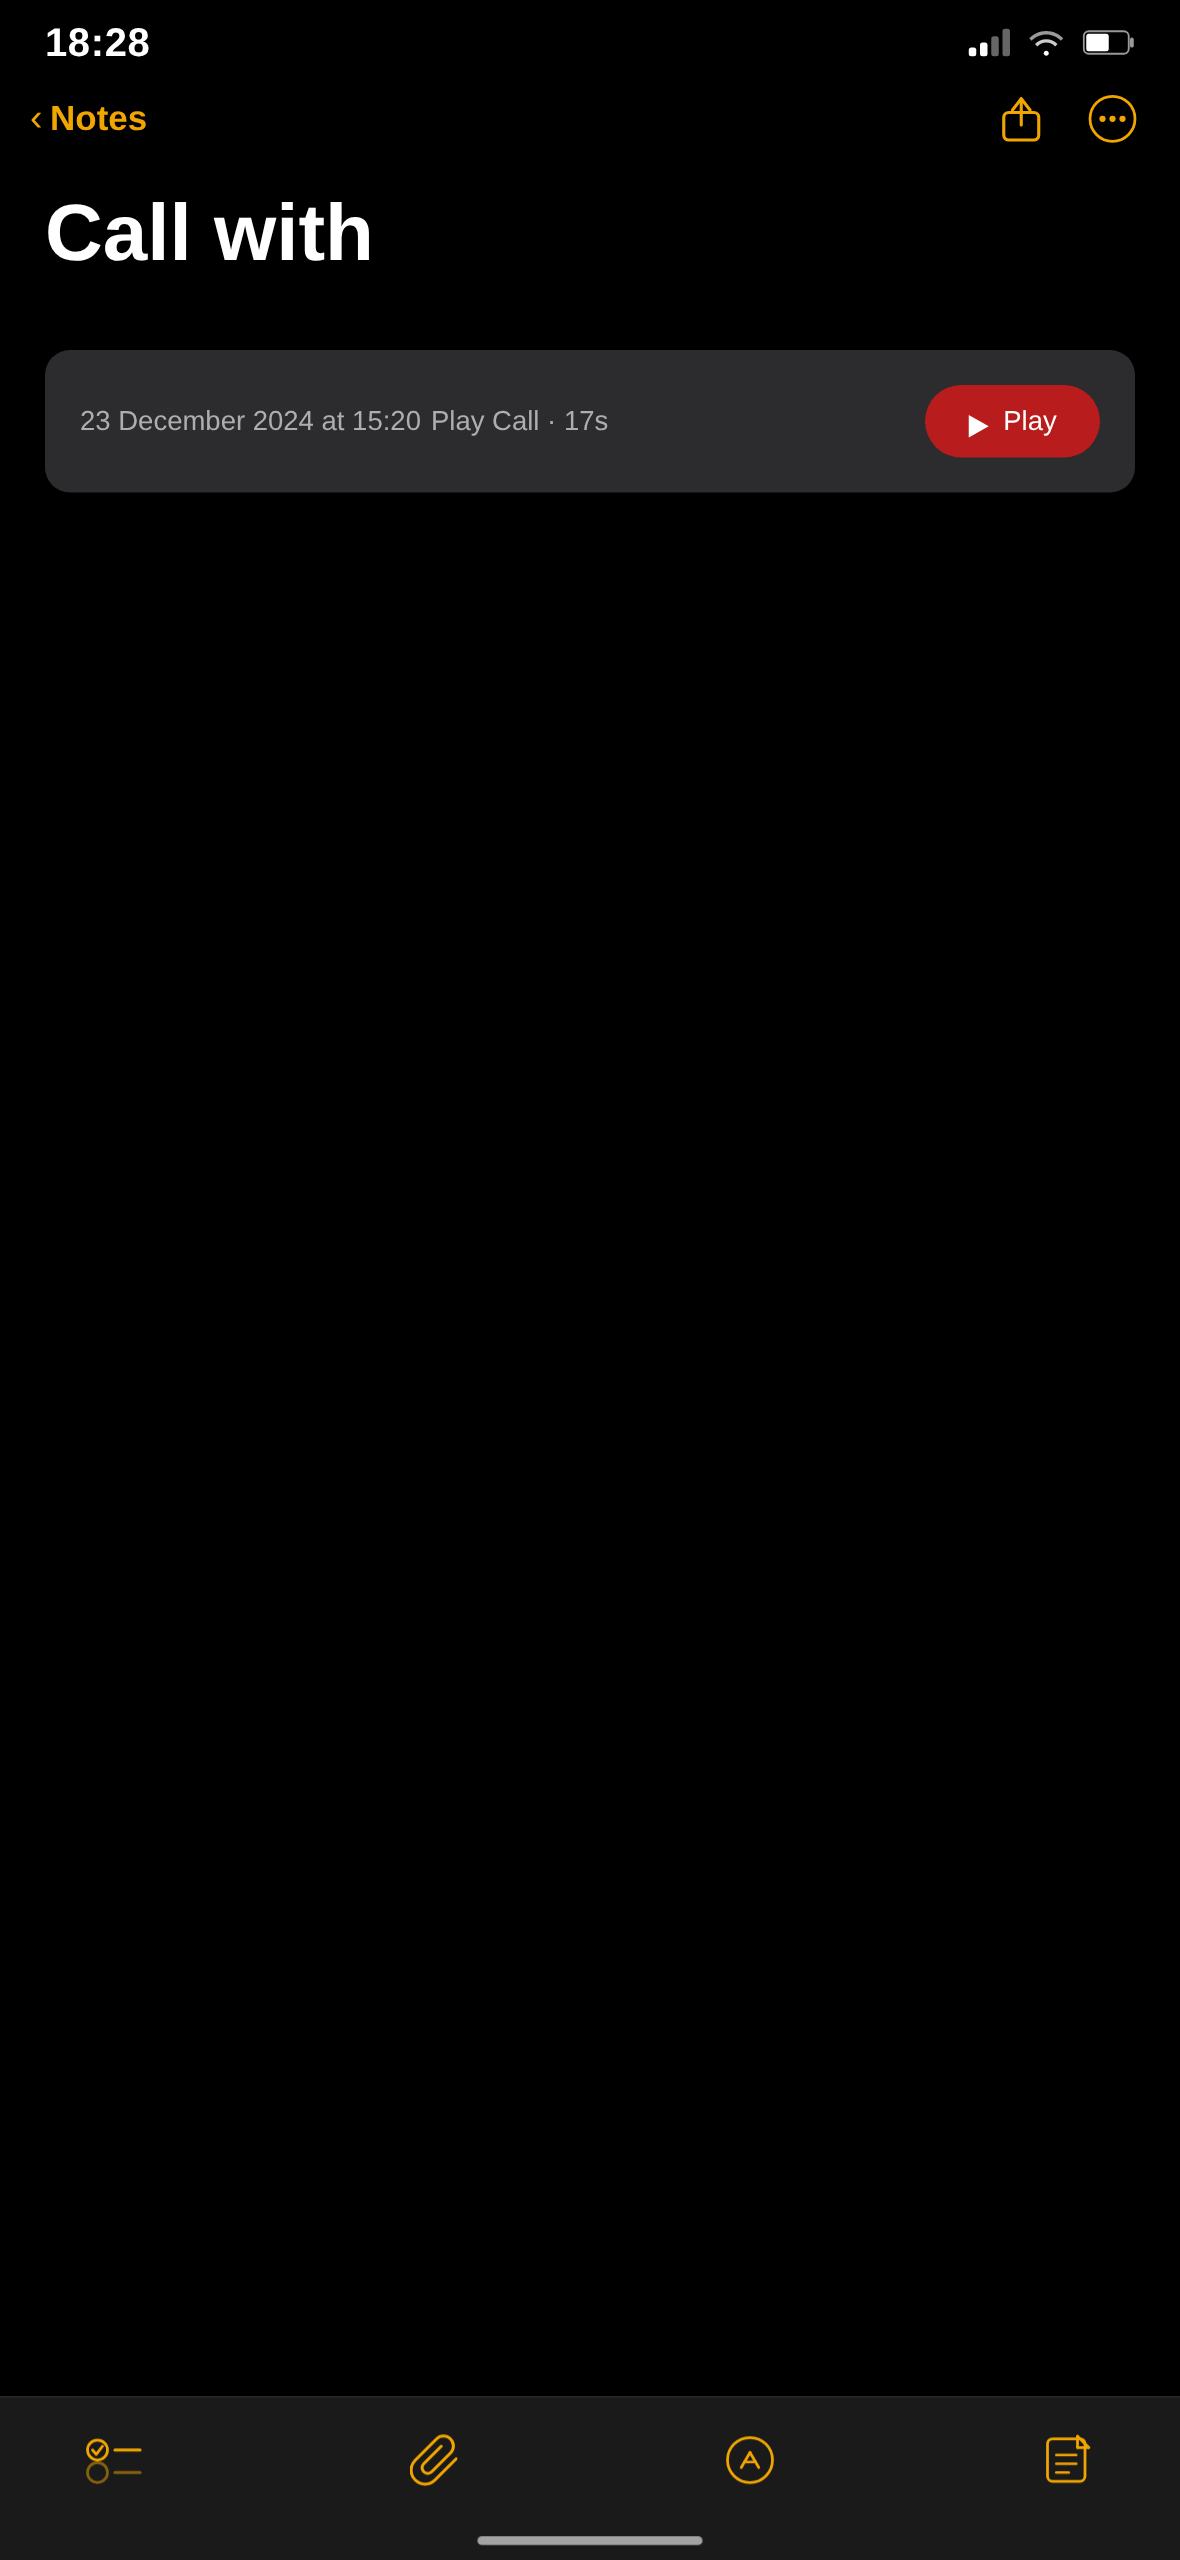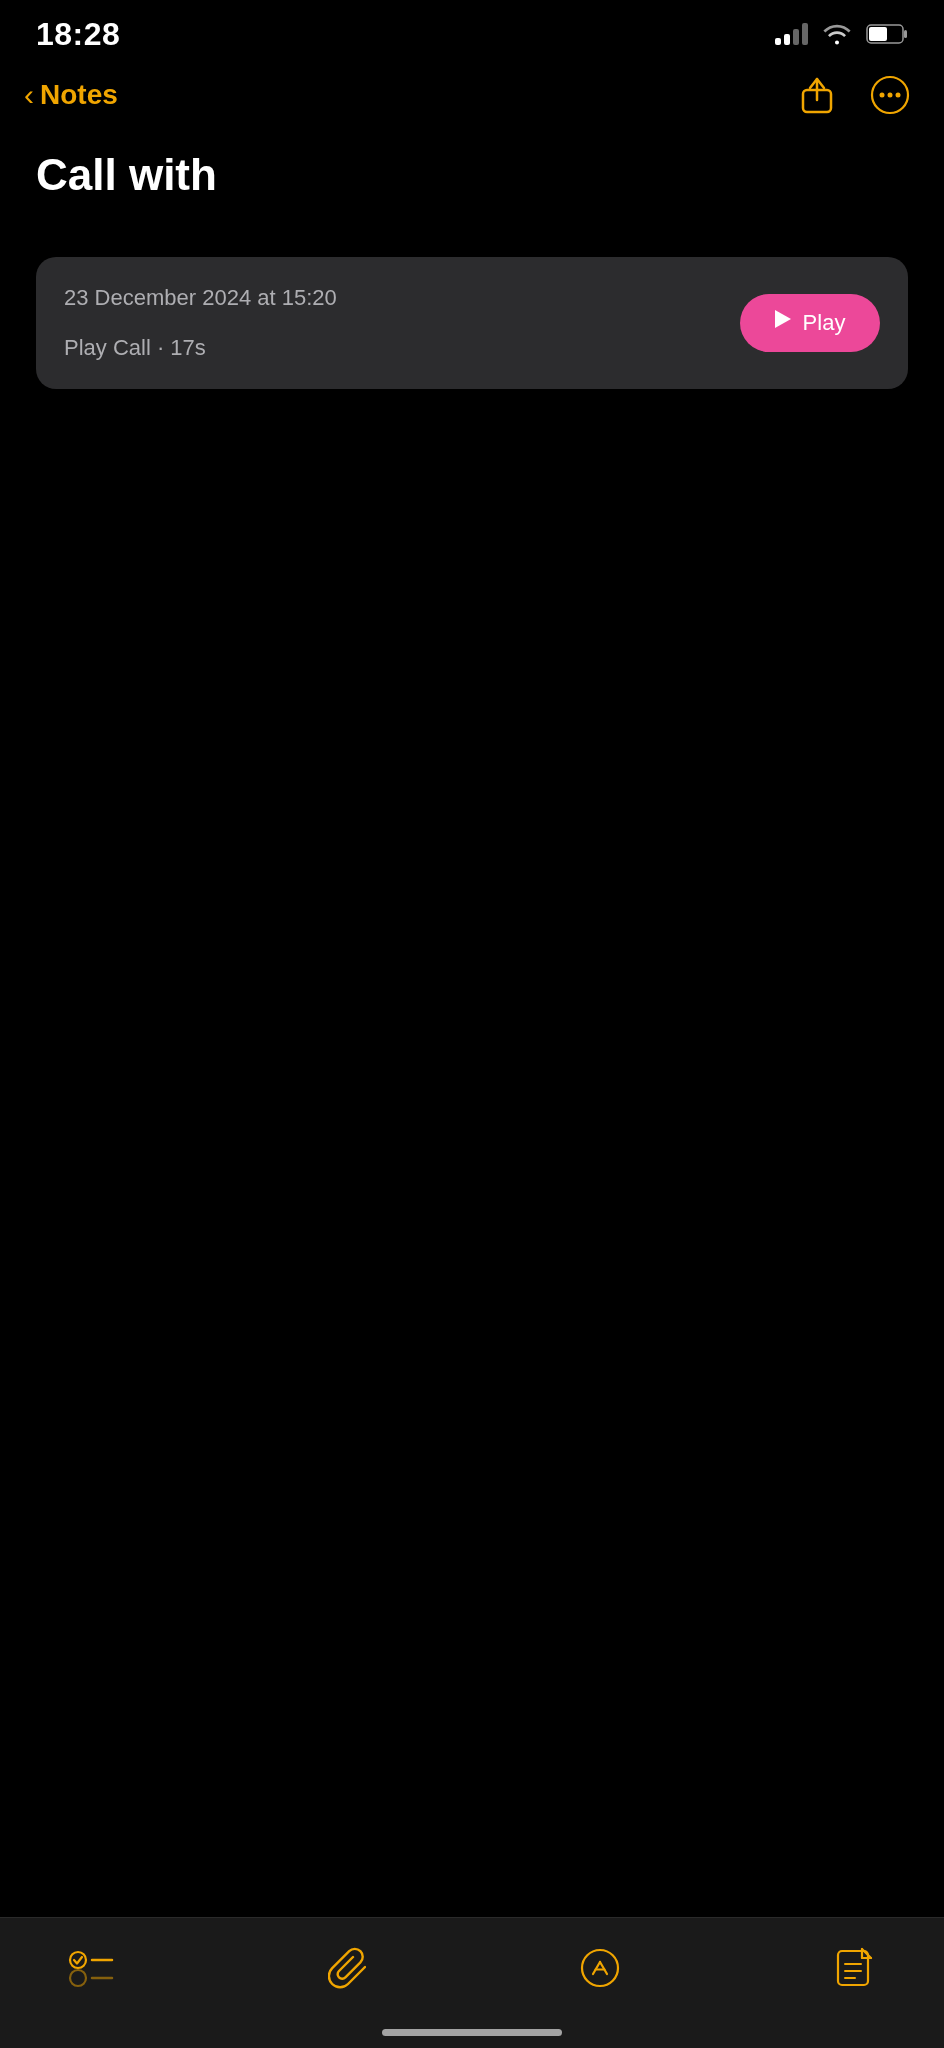--- a/index.html
+++ b/index.html
@@ -104,62 +104,62 @@
       cursor: pointer;
       padding: 4px;
       display: flex;
       align-items: center;
       justify-content: center;
     }
 
     
     .note-title {
       padding: 20px 36px 16px 36px;
-      font-size: 44px;
+      font-size: 64px;
       font-weight: 700;
       color: #fff;
       line-height: 1.15;
     }
 
     
     .audio-card {
       margin: 40px 36px 0 36px;
       background: #2c2c2e;
       border-radius: 20px;
       padding: 28px 28px;
       display: flex;
       justify-content: space-between;
       align-items: center;
     }
 
     .audio-info {
       display: flex;
-      flex-direction: column;
-      gap: 24px;
+      flex-direction: row;
+      gap: 8px;
     }
 
     .audio-date {
       color: #aeaeb2;
       font-size: 22px;
       font-weight: 400;
     }
 
     .audio-meta {
       color: #aeaeb2;
       font-size: 22px;
       font-weight: 400;
     }
 
     .play-button {
-      background: #ec4899;
+      background: #b91c1c;
       border: none;
       border-radius: 50px;
       padding: 16px 28px;
       display: flex;
-      align-items: flex-start;
+      align-items: flex-end;
       gap: 12px;
       cursor: pointer;
       color: #fff;
       font-size: 22px;
       font-weight: 500;
       min-width: 140px;
       justify-content: center;
     }
 
     .play-triangle {

